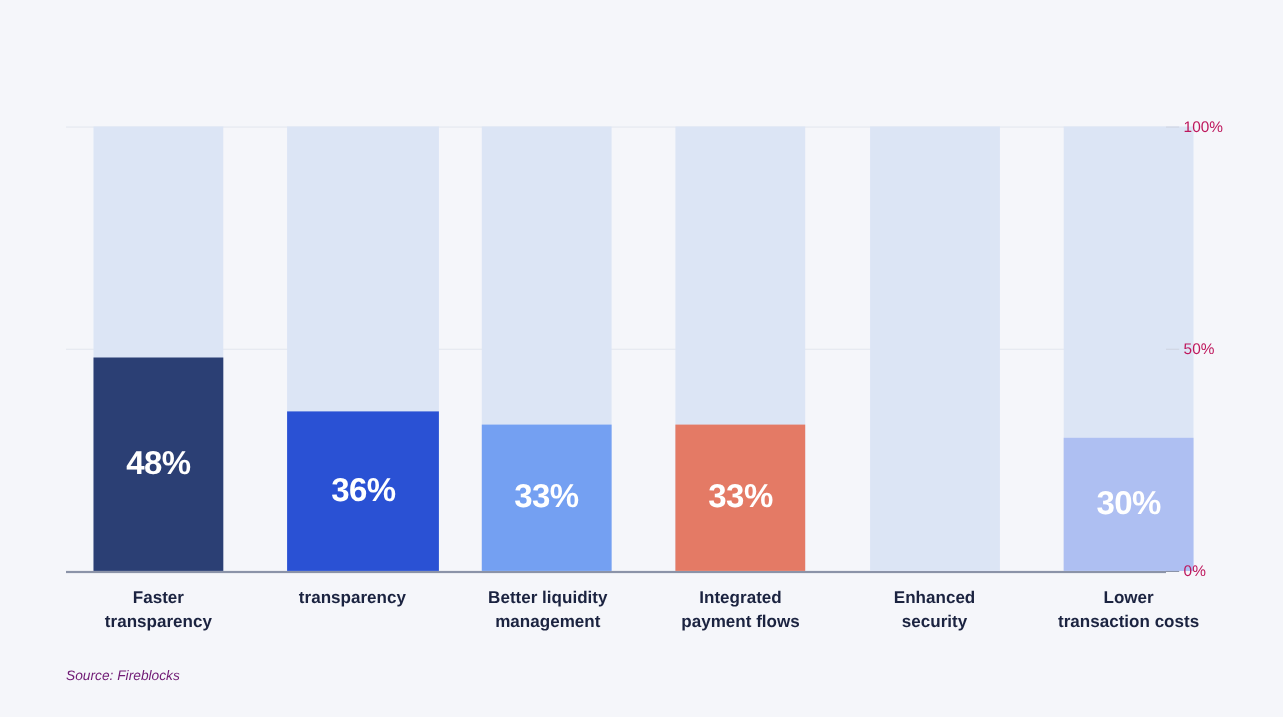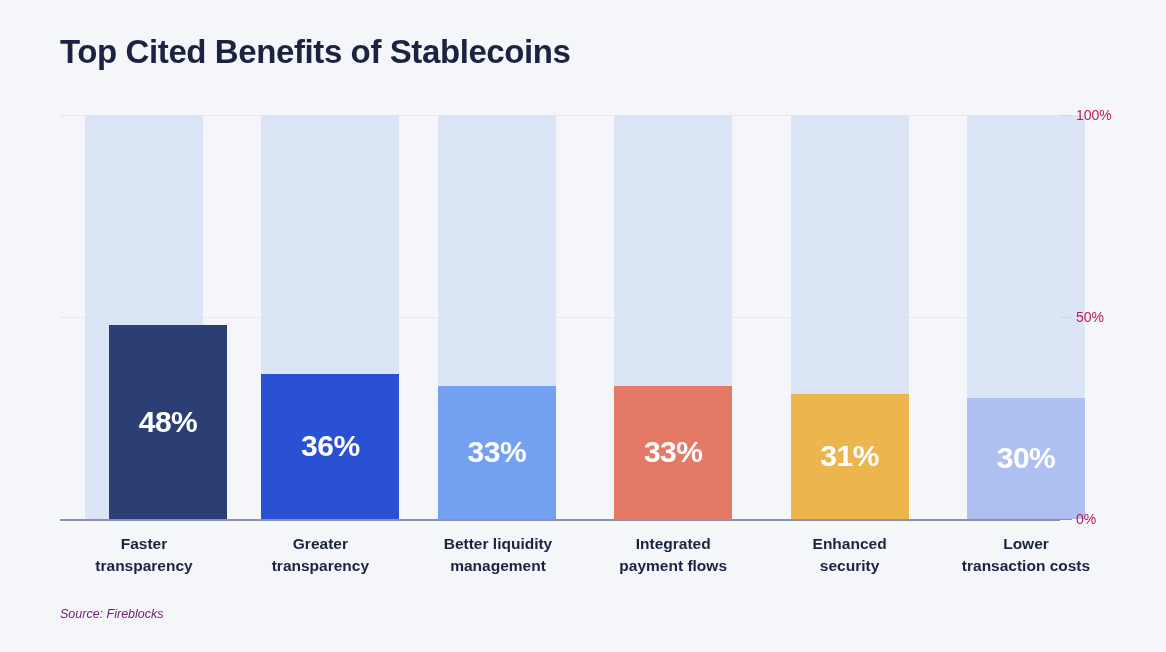--- a/index.html
+++ b/index.html
@@ -124,32 +124,31 @@
     font-style: italic;
     color: #701a75;
     white-space: nowrap;
   }
 </style>
 </head>
 <body>
 
 <div id="page">
 
-  <div id="chart-title">Top Cited Benefits of Stablecoins</div>
 
   <div id="plot-area">
     <div id="gridlines-layer">
         <div class="gridline axis-baseline" style="top: 404px;"></div>
         <div class="gridline" style="top: 202px;"></div>
         <div class="gridline" style="top: 0px;"></div>
       </div>
     <div id="bars-layer">
         <div class="bar-col" style="left: 25px; width: 118px;">
           <div class="bar-track" style="background: rgb(220, 229, 245);"></div>
-          <div class="bar-fill" style="height: 193.92px; background: rgb(43, 63, 116); margin-left: 24px;">
+          <div class="bar-fill" style="height: 193.92px; background: rgb(43, 63, 116);">
             <span class="bar-value">48%</span>
           </div>
         </div>
         <div class="bar-col" style="left: 201.4px; width: 138px;">
           <div class="bar-track" style="background: rgb(220, 229, 245);"></div>
           <div class="bar-fill" style="height: 145.44px; background: rgb(42, 81, 212);">
             <span class="bar-value">36%</span>
           </div>
         </div>
         <div class="bar-col" style="left: 377.8px; width: 118px;">
@@ -159,23 +158,20 @@
           </div>
         </div>
         <div class="bar-col" style="left: 554.2px; width: 118px;">
           <div class="bar-track" style="background: rgb(220, 229, 245);"></div>
           <div class="bar-fill" style="height: 133.32px; background: rgb(228, 122, 101);">
             <span class="bar-value">33%</span>
           </div>
         </div>
         <div class="bar-col" style="left: 730.6px; width: 118px;">
           <div class="bar-track" style="background: rgb(220, 229, 245);"></div>
-          <div class="bar-fill" style="height: 125.24px; background: rgb(236, 181, 77);">
-            <span class="bar-value">31%</span>
-          </div>
         </div>
         <div class="bar-col" style="left: 907px; width: 118px;">
           <div class="bar-track" style="background: rgb(220, 229, 245);"></div>
           <div class="bar-fill" style="height: 121.2px; background: rgb(174, 191, 242);">
             <span class="bar-value">30%</span>
           </div>
         </div>
       </div>
     <div id="ticks-layer">
         <div class="tick-stub axis-baseline-stub" style="top: 404px;"></div>
@@ -186,21 +182,20 @@
         <div class="tick-label" style="top: 0px;">100%</div>
       </div>
   </div>
 
   <div id="labels-layer">
       <div class="cat-label" style="left: 55px; width: 178px;">
         <div>Faster</div>
         <div>transparency</div>
       </div>
       <div class="cat-label" style="left: 231.4px; width: 178px;">
-        <div>Greater</div>
         <div>transparency</div>
       </div>
       <div class="cat-label" style="left: 409px; width: 178px;">
         <div>Better liquidity</div>
         <div>management</div>
       </div>
       <div class="cat-label" style="left: 584.2px; width: 178px;">
         <div>Integrated</div>
         <div>payment flows</div>
       </div>

